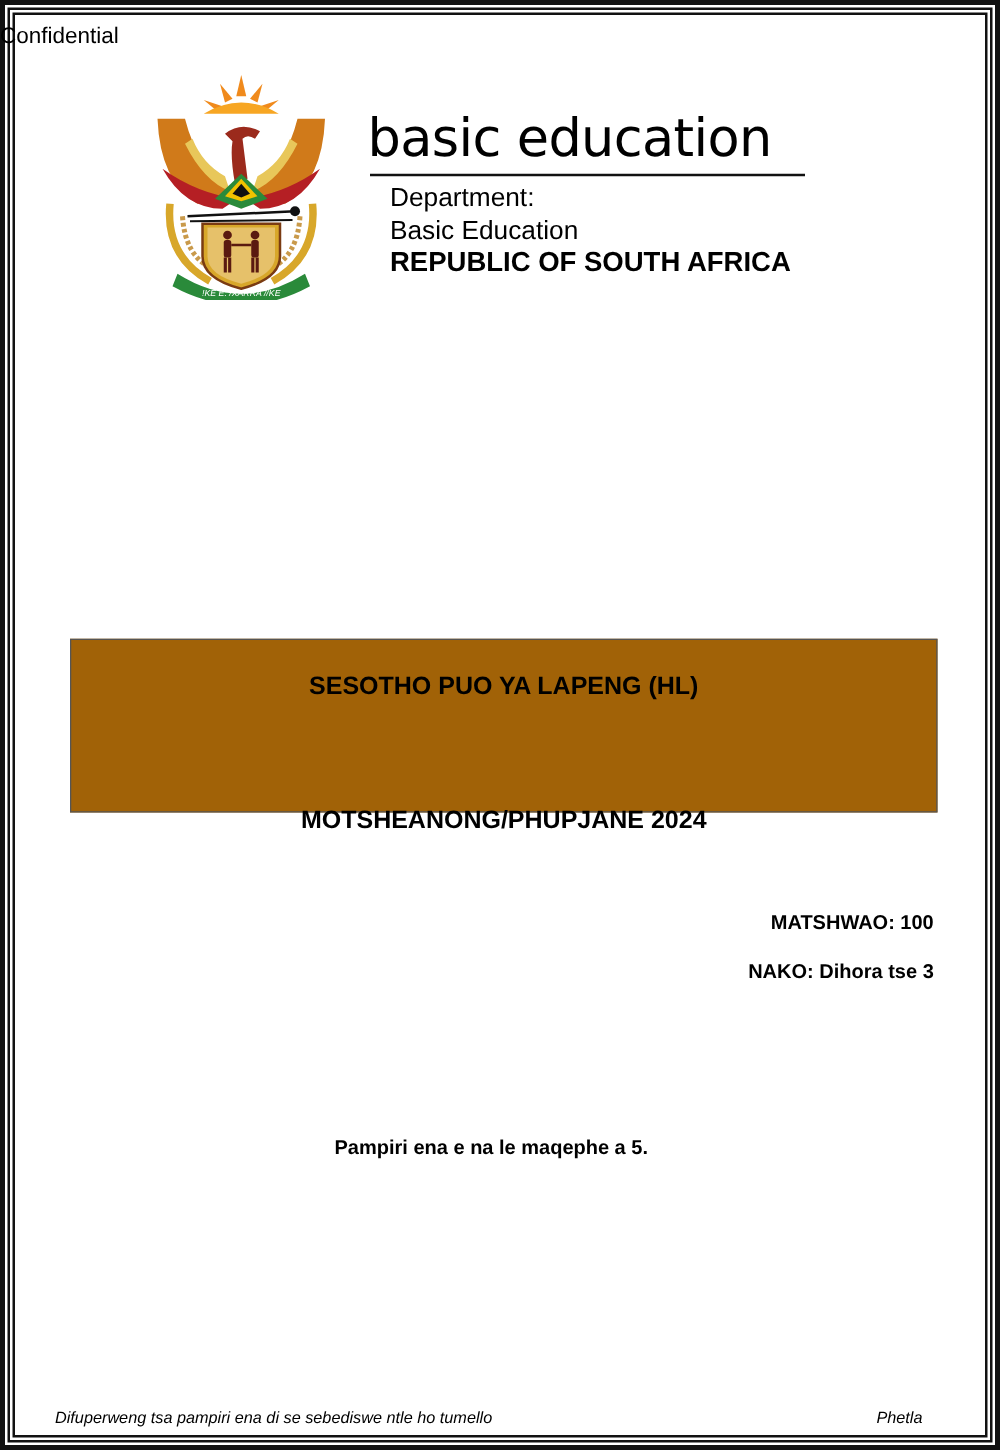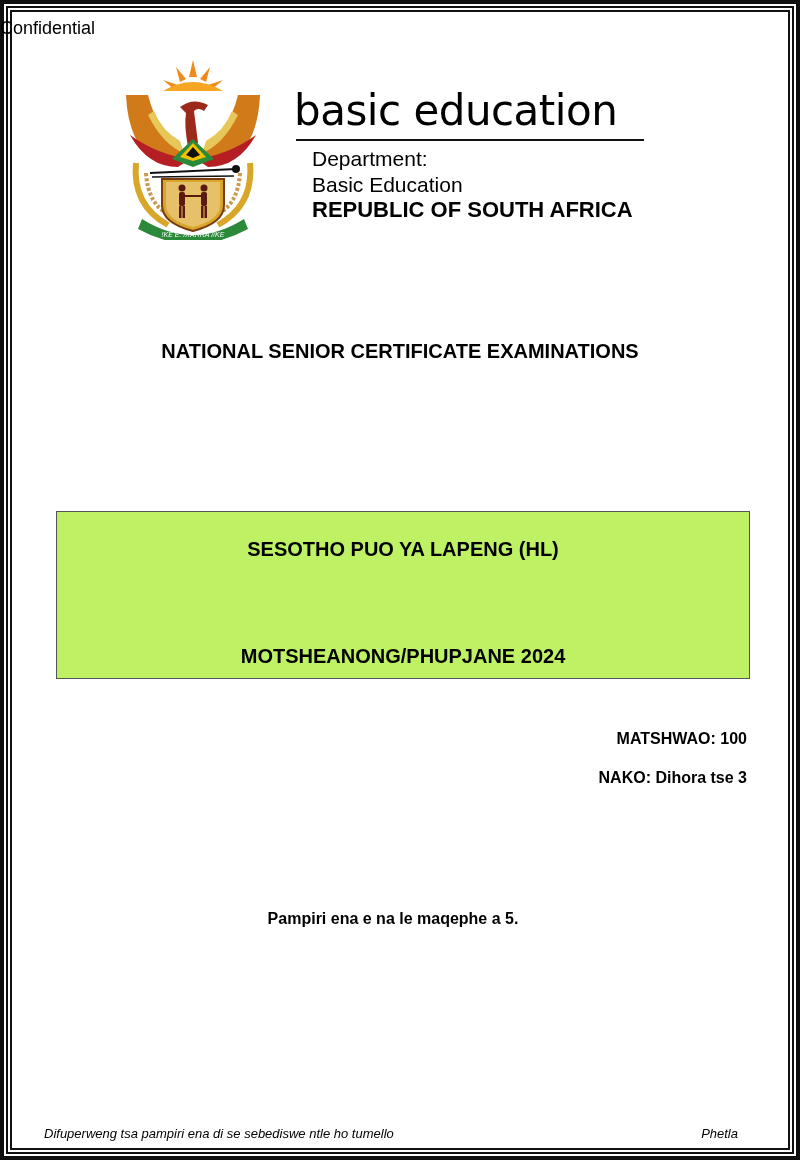--- a/index.html
+++ b/index.html
@@ -15,21 +15,21 @@
 
     .logo-title { position: absolute; left: 294px; top: 86px; font-family: "DejaVu Sans", sans-serif; font-size: 42px; letter-spacing: -0.5px; line-height: 50px; }
     .logo-rule { position: absolute; left: 296px; top: 139px; width: 348px; height: 2px; background: #111; }
     .logo-line { position: absolute; left: 296px; font-size: 21px; line-height: 24px; margin-left: 16px; }
     .l1 { top: 147px; }
     .l2 { top: 173px; }
     .l3 { top: 198px; font-weight: bold; font-size: 22px; text-align: right; }
 
     .exam-heading { position: absolute; top: 338px; left: 0; width: 800px; text-align: center; font-weight: bold; font-size: 20px; line-height: 27px; }
 
-    .subject-box { position: absolute; left: 56px; top: 511px; width: 694px; height: 168px; background: #bef264; border: 1px solid #555; box-sizing: border-box; }
+    .subject-box { position: absolute; left: 56px; top: 511px; width: 694px; height: 139px; background: #a16207; border: 1px solid #555; box-sizing: border-box; }
     .subject-line { position: absolute; left: 0; width: 100%; text-align: center; font-weight: bold; font-size: 20px; }
     .s1 { top: 26px; } .s2 { top: 80px; } .s3 { top: 133px; }
 
     .meta { position: absolute; right: 53px; font-weight: bold; font-size: 16px; text-align: right; padding-left: 31px; }
     .m1 { top: 730px; } .m2 { top: 769px; }
 
     .pages-note { position: absolute; top: 910px; left: 0; width: 786px; text-align: center; font-weight: bold; font-size: 16px; }
 
     .footer-left { position: absolute; left: 44px; top: 1126px; font-style: italic; font-size: 13px; }
     .footer-right { position: absolute; right: 62px; top: 1126px; font-style: italic; font-size: 13px; }
@@ -97,21 +97,20 @@
   </svg>
 </div>
 
 <div class="logo-title">basic education</div>
 <div class="logo-rule"></div>
 <div class="logo-line l1">Department:</div>
 <div class="logo-line l2">Basic Education</div>
 <div class="logo-line l3">REPUBLIC OF SOUTH AFRICA</div>
 
 <div class="exam-heading">
-  <div>NATIONAL SENIOR CERTIFICATE EXAMINATIONS</div>
 </div>
 
 <div class="subject-box">
   <div class="subject-line s1">SESOTHO PUO YA LAPENG (HL)</div>
   <div class="subject-line s3">MOTSHEANONG/PHUPJANE 2024</div>
 </div>
 
 <div class="meta m1">MATSHWAO: 100</div>
 <div class="meta m2">NAKO: Dihora tse 3</div>
 

